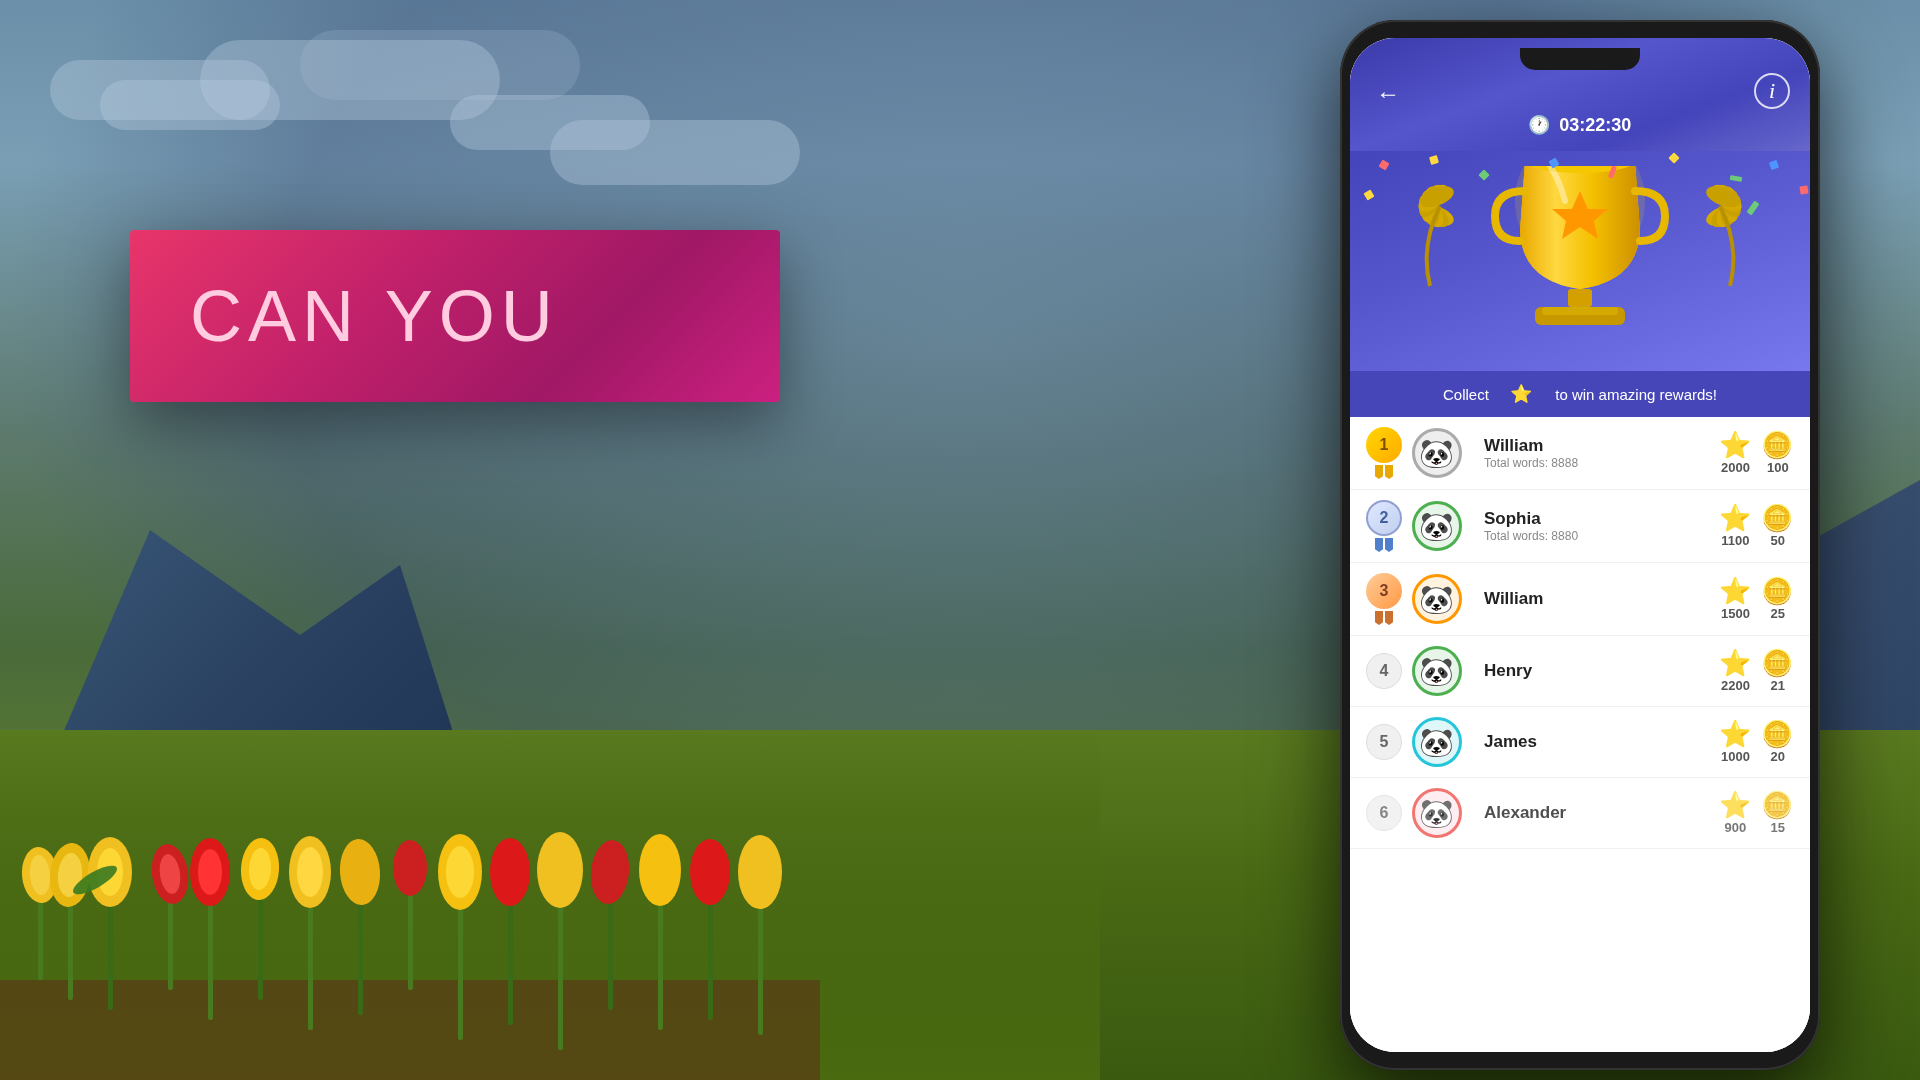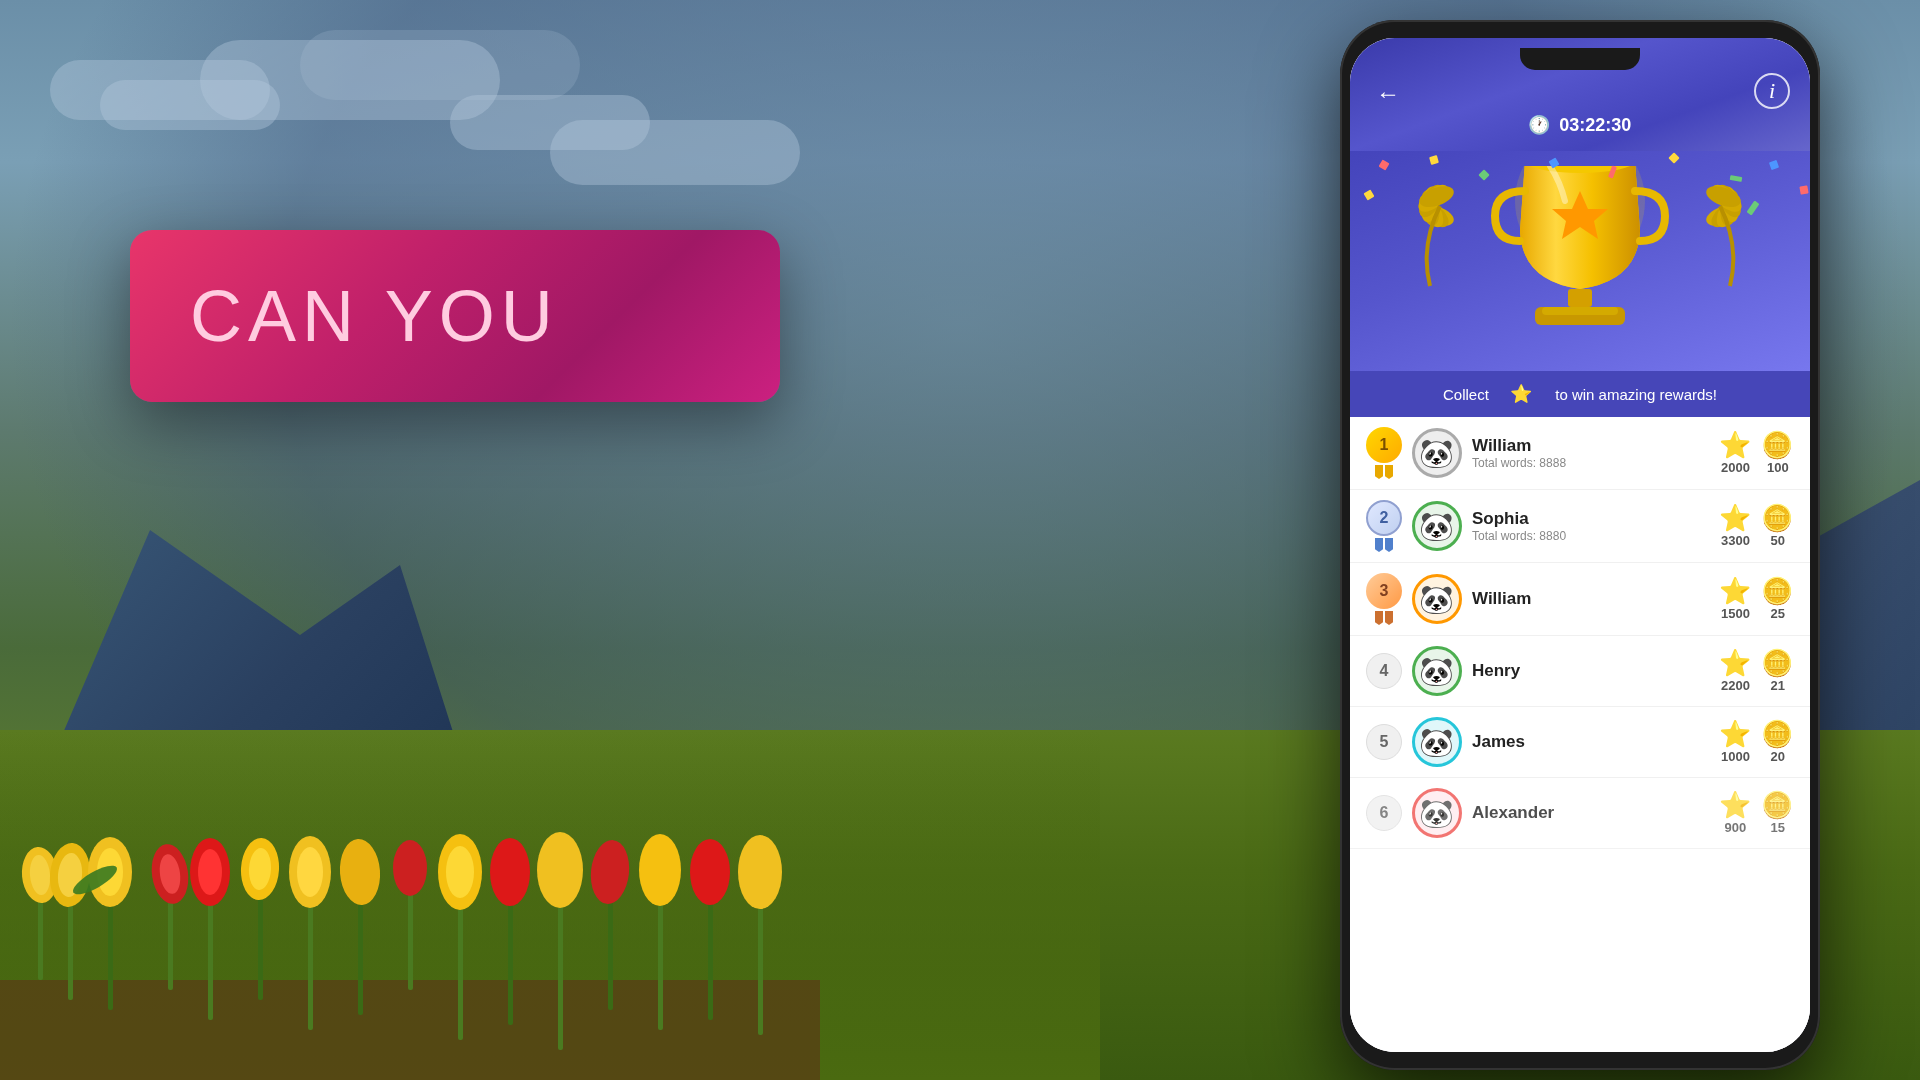--- a/index.html
+++ b/index.html
@@ -88,21 +88,21 @@
     .left-panel {
       position: absolute;
       left: 130px;
       top: 230px;
       width: 650px;
       height: 400px;
     }
 
     .promo-box {
       background: linear-gradient(135deg, #e8356a 0%, #c0206a 40%, #a01865 70%, #cc2080 100%);
-      border-radius: 22px;
+      border-radius: 4px;
       padding: 50px 60px;
       display: flex;
       flex-direction: column;
       justify-content: center;
       align-items: flex-start;
       box-shadow: 0 20px 60px rgba(0,0,0,0.4);
     }
 
     .promo-line1 {
       color: #ffcce0;
@@ -348,20 +348,21 @@
     .avatar-1 { border: 3px solid #aaa; background: #eee; }
     .avatar-2 { border: 3px solid #4caf50; background: #e8f5e9; }
     .avatar-3 { border: 3px solid #ff9800; background: #fff3e0; }
     .avatar-4 { border: 3px solid #4caf50; background: #e8f5e9; }
     .avatar-5 { border: 3px solid #26c6da; background: #e0f7fa; }
     .avatar-6 { border: 3px solid #ef5350; background: #ffebee; }
 
     .player-info {
       flex: 1;
       min-width: 0;
+      margin-left: 12px;
     }
 
     .player-name {
       font-size: 17px;
       font-weight: 700;
       color: #222;
     }
 
     .player-words {
       font-size: 12px;
@@ -660,21 +661,21 @@
                 <div style="width:8px;height:14px;background:#5080cc;clip-path:polygon(0 0,100% 0,100% 80%,50% 100%,0 80%);"></div>
               </div>
             </div>
             <div class="avatar avatar-2">🐼</div>
             <div class="player-info">
               <div class="player-name">Sophia</div>
               <div class="player-words">Total words: 8880</div>
             </div>
             <div class="score-star-container">
               <span class="score-star">⭐</span>
-              <span class="score-num">3300</span>
+              <span class="score-num">1100</span>
             </div>
             <div class="coins-container">
               <span class="coin-icon">🪙</span>
               <span class="coin-num">50</span>
             </div>
           </div>
 
           <div class="leader-row">
             <div style="display:flex;flex-direction:column;align-items:center;width:36px;flex-shrink:0;">
               <div class="rank-badge rank-3">3</div>

